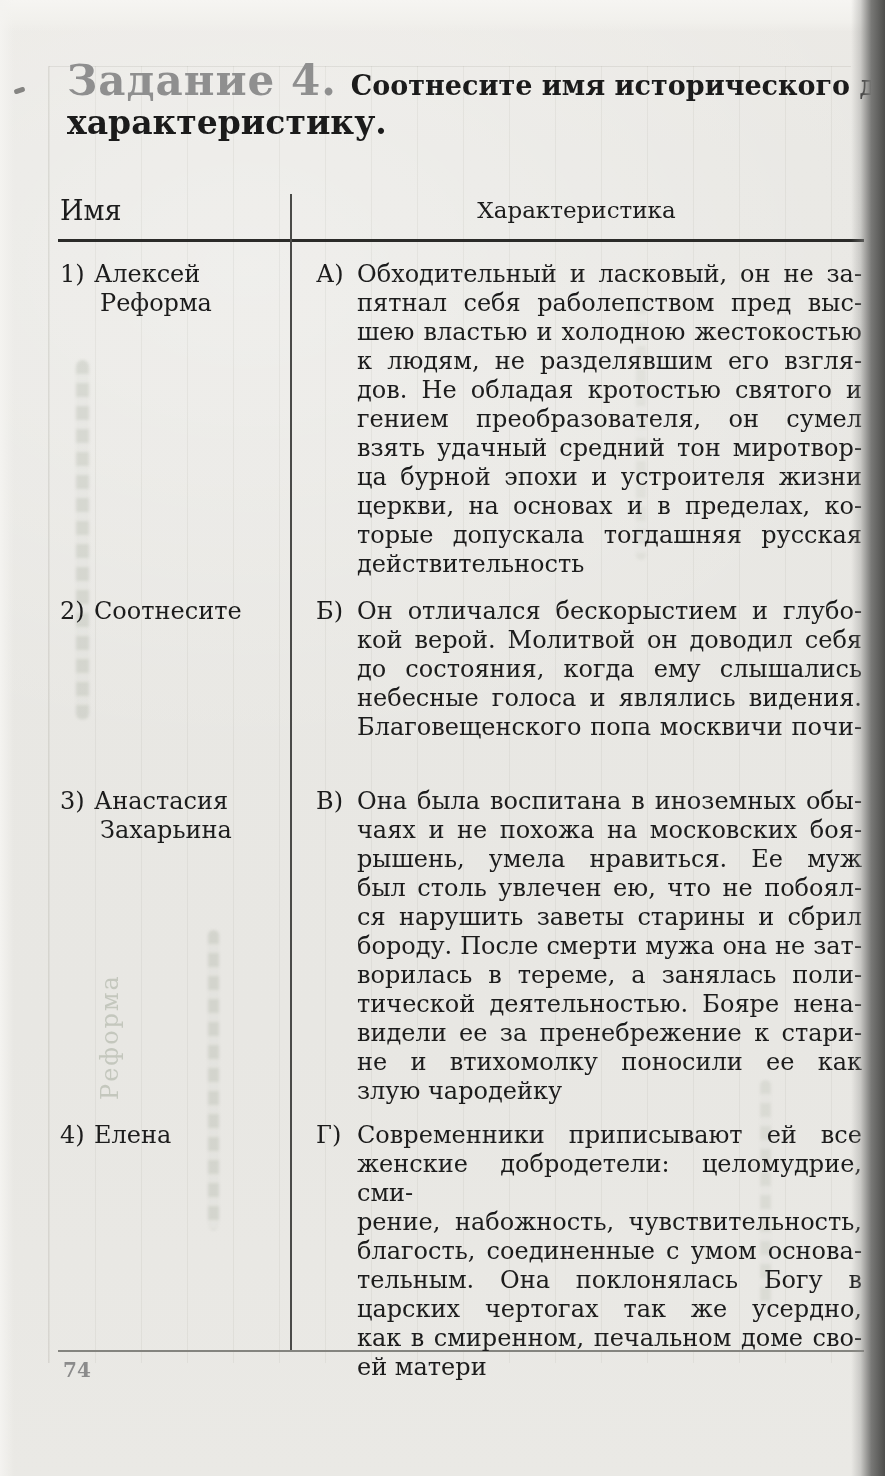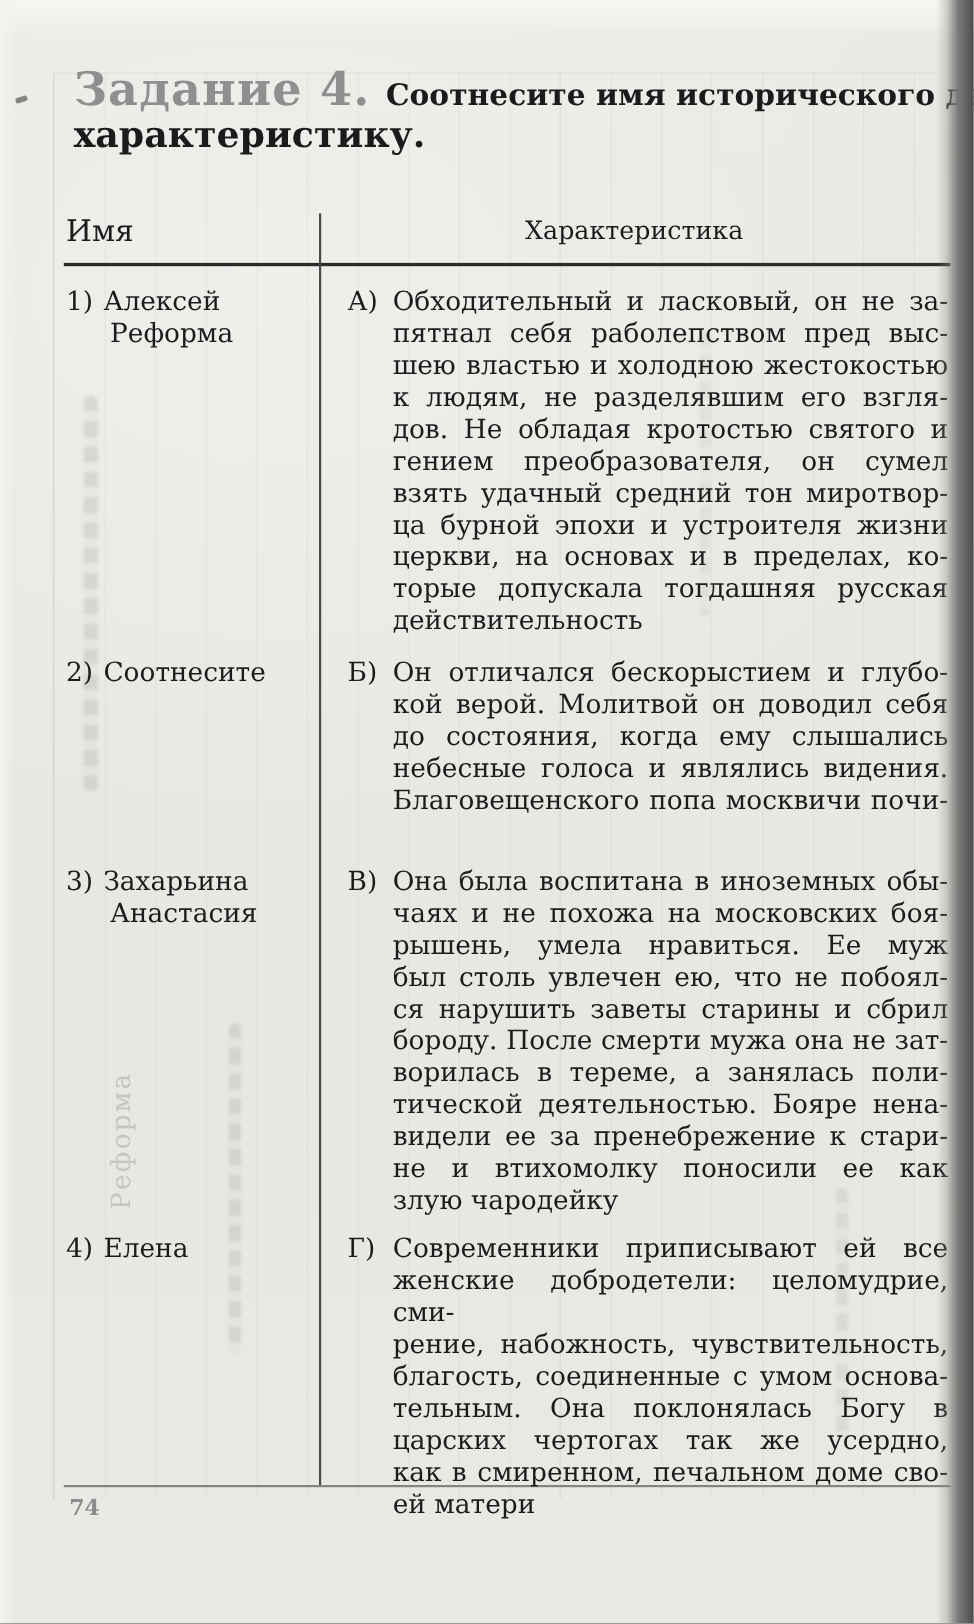--- a/index.html
+++ b/index.html
@@ -133,22 +133,22 @@
             <div class="cline">небесные голоса и являлись видения.</div>
             <div class="cline">Благовещенского попа москвичи почи-</div>
           </div>
     </div>
   </div>
 
   <div class="trow r3">
     <div class="name-cell">
       <span class="num">3)</span>
       <div class="nlines">
+            <div class="nline">Анастасия</div>
             <div class="nline">Захарьина</div>
-            <div class="nline">Анастасия</div>
           </div>
     </div>
     <div class="char-cell">
       <span class="letter">В)</span>
       <div class="clines">
             <div class="cline">Она была воспитана в иноземных обы-</div>
             <div class="cline">чаях и не похожа на московских боя-</div>
             <div class="cline">рышень, умела нравиться. Ее муж</div>
             <div class="cline">был столь увлечен ею, что не побоял-</div>
             <div class="cline">ся нарушить заветы старины и сбрил</div>

